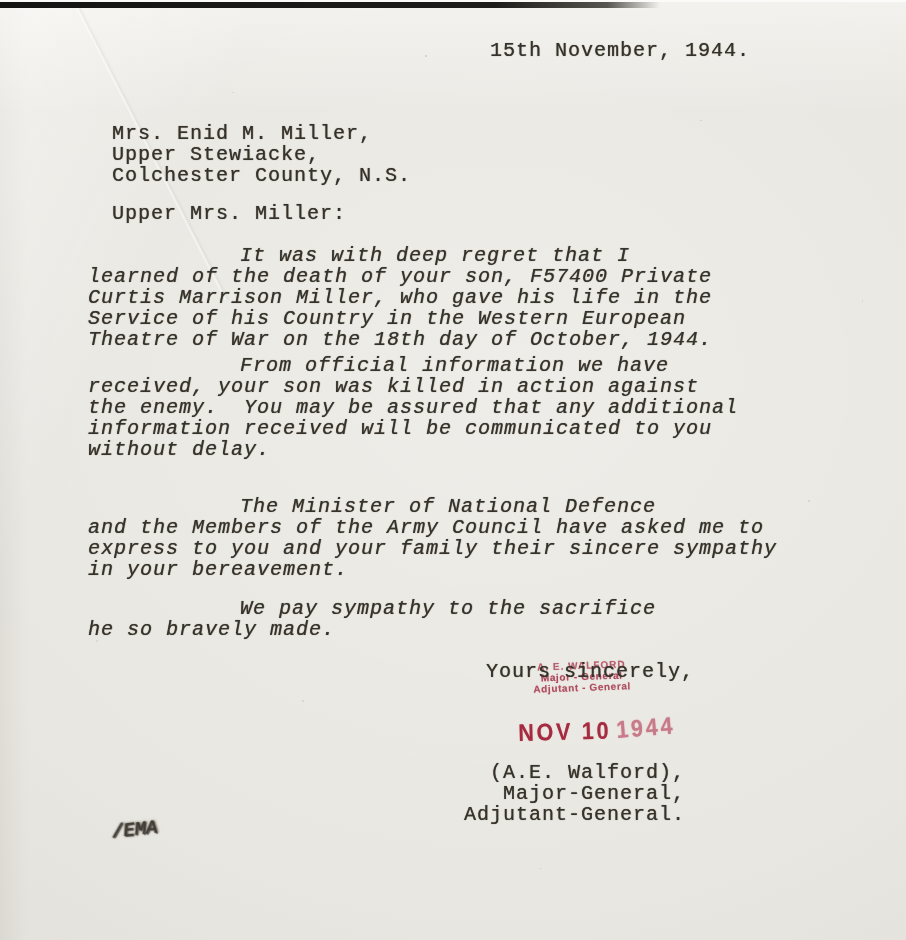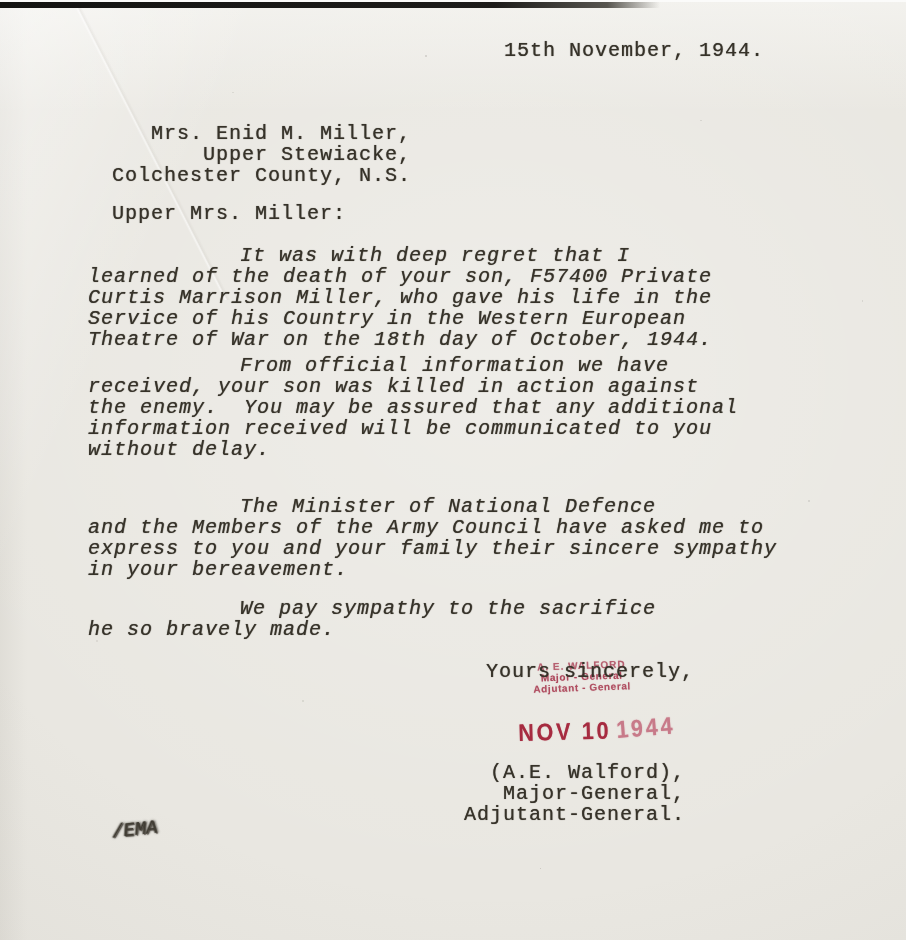--- a/index.html
+++ b/index.html
@@ -35,22 +35,22 @@
     position: absolute;
     font-size: 20px;
     line-height: 21px;
     letter-spacing: 1px;
     color: #363229;
     white-space: pre;
     text-shadow: 0 0 1px rgba(54,50,41,0.65), 0.4px 0.4px 0 rgba(54,50,41,0.35);
   }
   .indent { text-indent: 152px; font-style: italic; }
 
-  .date-line       { top: 40px;  left: 504px; }
-  .address-block   { top: 123px; left: 112px; text-align: right; }
+  .date-line       { top: 40px;  left: 490px; }
+  .address-block   { top: 123px; left: 112px; }
   .salutation-line { top: 203px; left: 112px; }
   .para-1 { top: 245px; left: 88px; }
   .para-2 { top: 355px; left: 88px; }
   .para-3 { top: 496px; left: 88px; }
   .para-4 { top: 598px; left: 88px; }
   .closing-line { top: 661px; left: 470px; z-index: 3; margin-left: 16px; }
 
   .signature-block { top: 762px; left: 455px; width: 230px; text-align: right; }
 
   .typist-initials {

